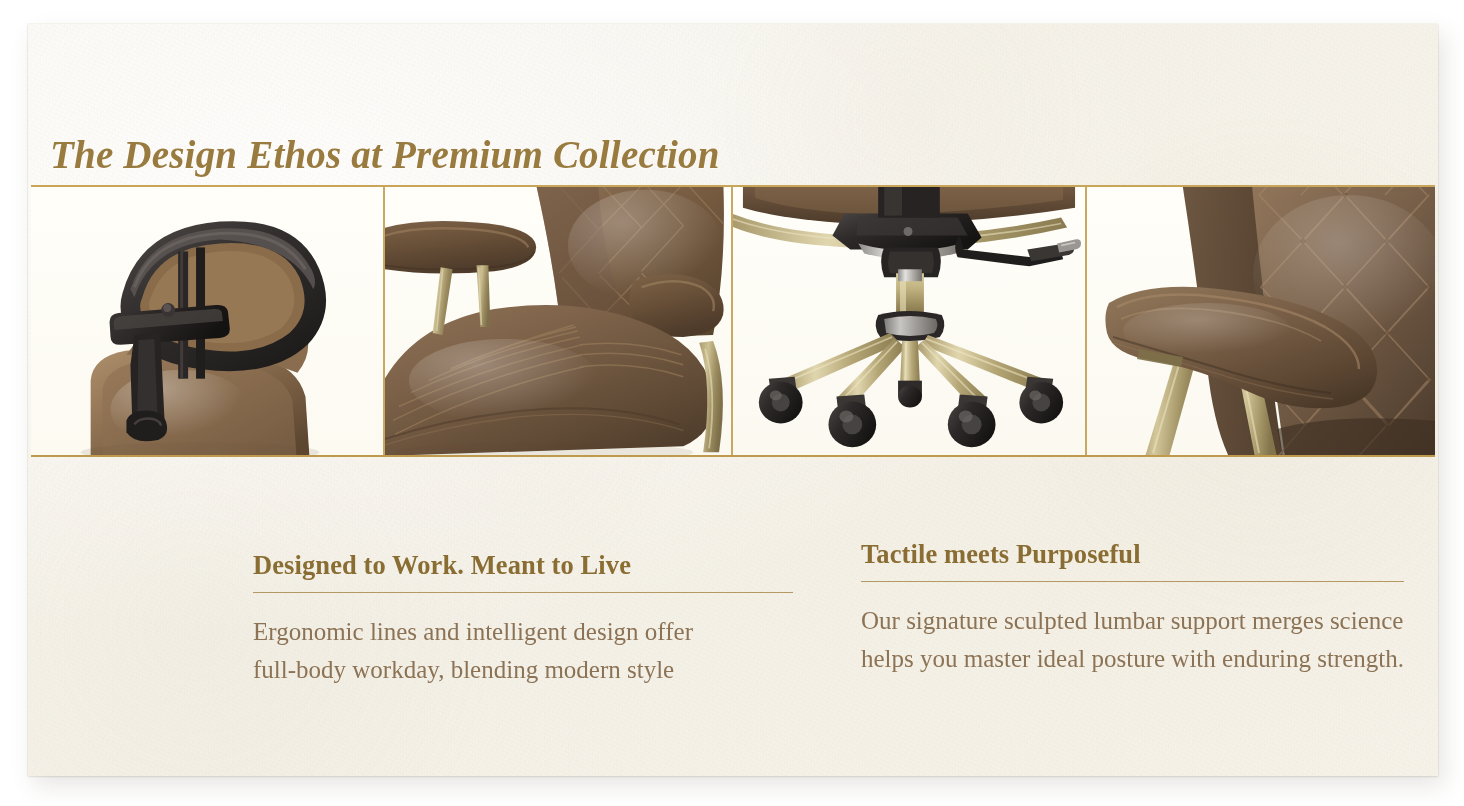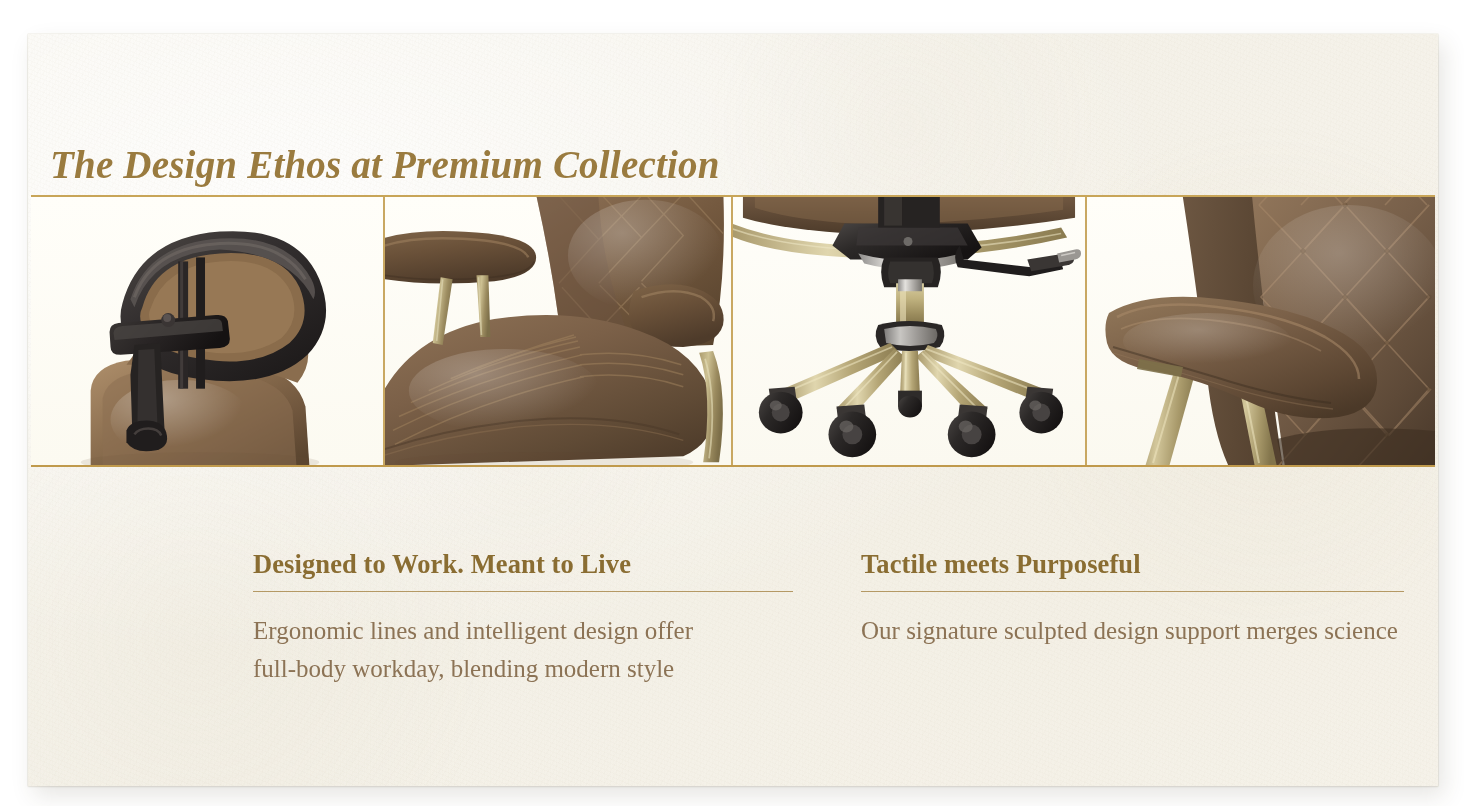--- a/index.html
+++ b/index.html
@@ -18,21 +18,21 @@
     position: relative;
     width: 1464px;
     height: 806px;
     background: #ffffff;
   }
 
   
   .card {
     position: absolute;
     left: 28px;
-    top: 34px;
+    top: 24px;
     width: 1410px;
     height: 752px;
     background:
       radial-gradient(ellipse at 18% 22%, rgba(255,255,255,0.85) 0%, rgba(255,255,255,0) 55%),
       radial-gradient(ellipse at 78% 72%, rgba(243,239,228,0.9) 0%, rgba(255,255,255,0) 60%),
       linear-gradient(135deg, #f8f6ef 0%, #f4f1e8 45%, #f7f4ed 100%);
     box-shadow:
       0 1px 2px rgba(60,50,30,0.10),
       6px 10px 22px rgba(70,60,40,0.13),
       0 0 0 0.5px rgba(180,165,130,0.18);
@@ -112,21 +112,21 @@
     position: absolute;
     left: 0;
     top: 516px;
     width: 100%;
     z-index: 4;
   }
   .col {
     position: absolute;
     top: 0;
   }
-  .col-left  { left: 225px; width: 540px; }
+  .col-left  { left: 225px; width: 540px; margin-top: 11px; }
   .col-right { left: 807px; width: 543px; margin-left: 26px; }
 
   .col h2 {
     margin: 0;
     font-size: 26.5px;
     font-weight: 700;
     color: #8a6d32;
     letter-spacing: 0.1px;
     white-space: nowrap;
     line-height: 1.1;
@@ -527,20 +527,21 @@
         <p>
           <span class="ln">Ergonomic lines and intelligent design offer</span>
           <span class="ln">full-body workday, blending modern style</span>
         </p>
       </div>
 
       <div class="col col-right">
         <h2>Tactile meets Purposeful</h2>
         <div class="rule"></div>
         <p>
-          <span class="ln">Our signature sculpted design support merges science</span>
+          <span class="ln">Our signature sculpted lumbar support merges science</span>
+          <span class="ln">helps you master ideal posture with enduring strength.</span>
         </p>
       </div>
 
     </div>
 
   </div>
 </div>
 
 </body></html>

